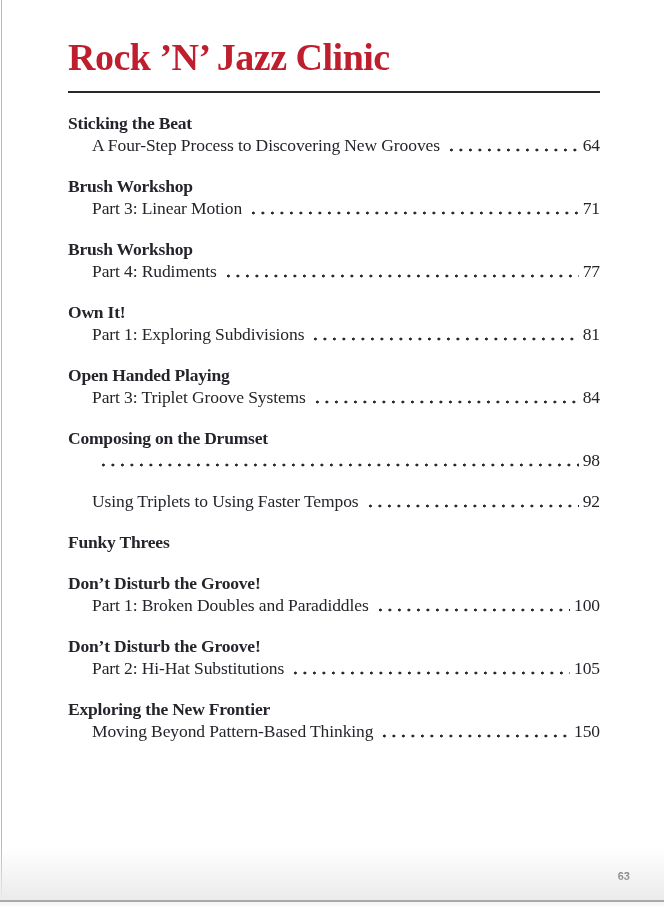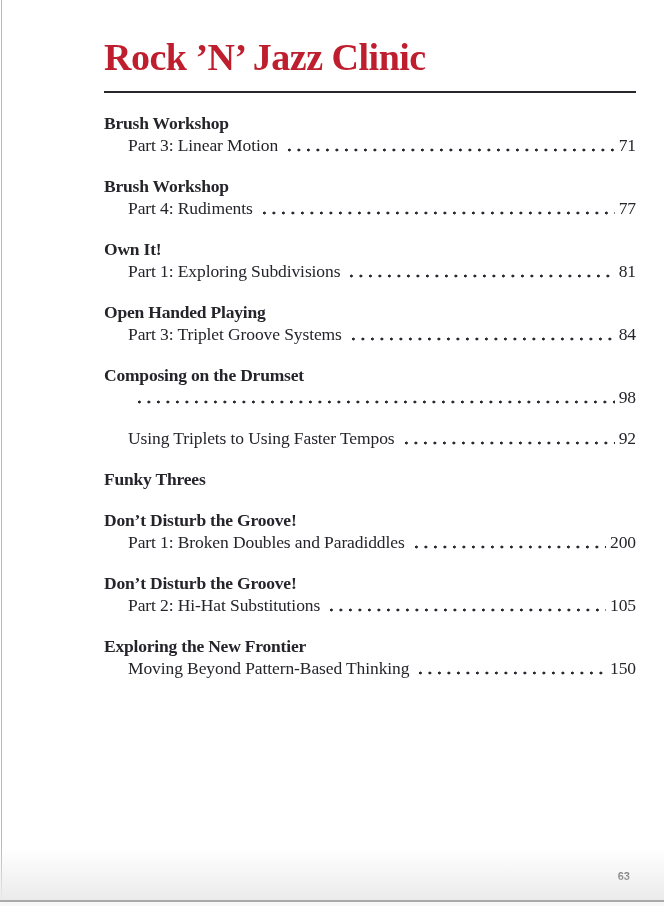--- a/index.html
+++ b/index.html
@@ -40,21 +40,20 @@
   .below-page {
     position: absolute;
     left: 0; top: 902px;
     width: 664px; height: 4px;
     background: #f7f7f7;
   }
   .content {
     position: absolute;
     left: 68px; top: 0;
     width: 532px;
-    margin-left: 36px;
   }
   .magazine-title {
     margin: 0;
     padding-top: 36px;
     font-size: 38px;
     line-height: 42px;
     font-weight: bold;
     letter-spacing: -0.5px;
     color: #be1e2d;
   }
@@ -112,20 +111,28 @@
 
 <div class="page">
   <div class="edge-left"></div>
 
   <div class="content">
     <h1 class="magazine-title">Rock ’N’ Jazz Clinic</h1>
     <hr class="title-rule">
 
     <div class="toc-list">
 
+      <div class="entry">
+        <div class="entry-title">Sticking the Beat</div>
+        <div class="entry-sub">
+          <span class="sub-text">A Four-Step Process to Discovering New Grooves</span>
+          <span class="dots"></span>
+          <span class="entry-page">64</span>
+        </div>
+      </div>
 
       <div class="entry">
         <div class="entry-title">Brush Workshop</div>
         <div class="entry-sub">
           <span class="sub-text">Part 3: Linear Motion</span>
           <span class="dots"></span>
           <span class="entry-page">71</span>
         </div>
       </div>
 
@@ -174,21 +181,21 @@
 
       <div class="entry">
         <div class="entry-title">Funky Threes</div>
       </div>
 
       <div class="entry">
         <div class="entry-title">Don’t Disturb the Groove!</div>
         <div class="entry-sub">
           <span class="sub-text">Part 1: Broken Doubles and Paradiddles</span>
           <span class="dots"></span>
-          <span class="entry-page">200</span>
+          <span class="entry-page">100</span>
         </div>
       </div>
 
       <div class="entry">
         <div class="entry-title">Don’t Disturb the Groove!</div>
         <div class="entry-sub">
           <span class="sub-text">Part 2: Hi-Hat Substitutions</span>
           <span class="dots"></span>
           <span class="entry-page">105</span>
         </div>

